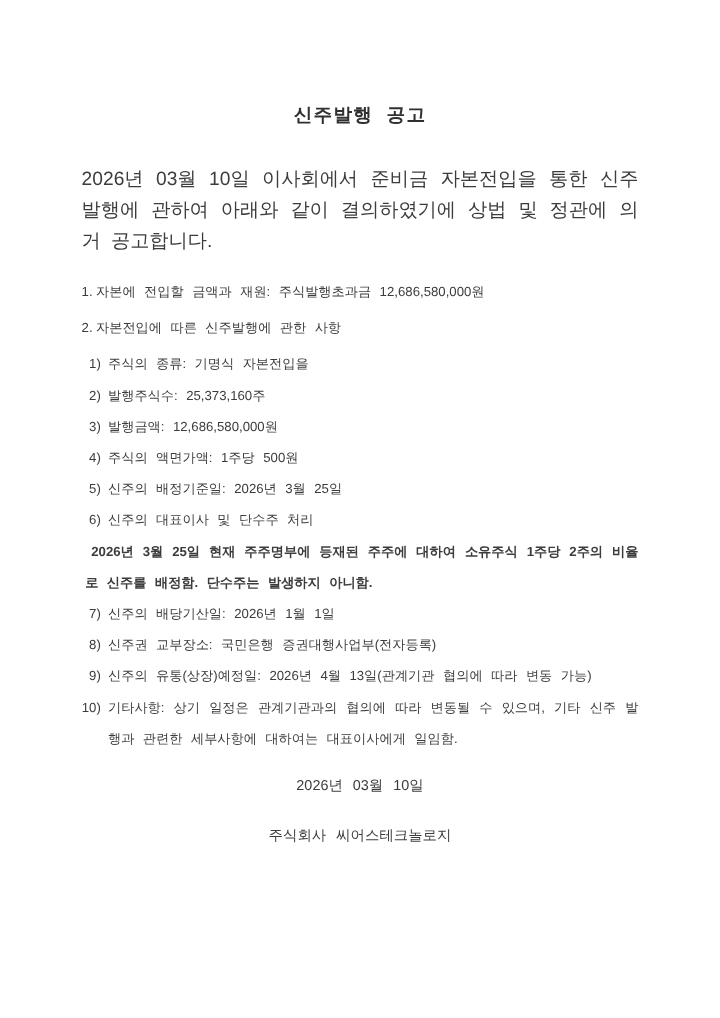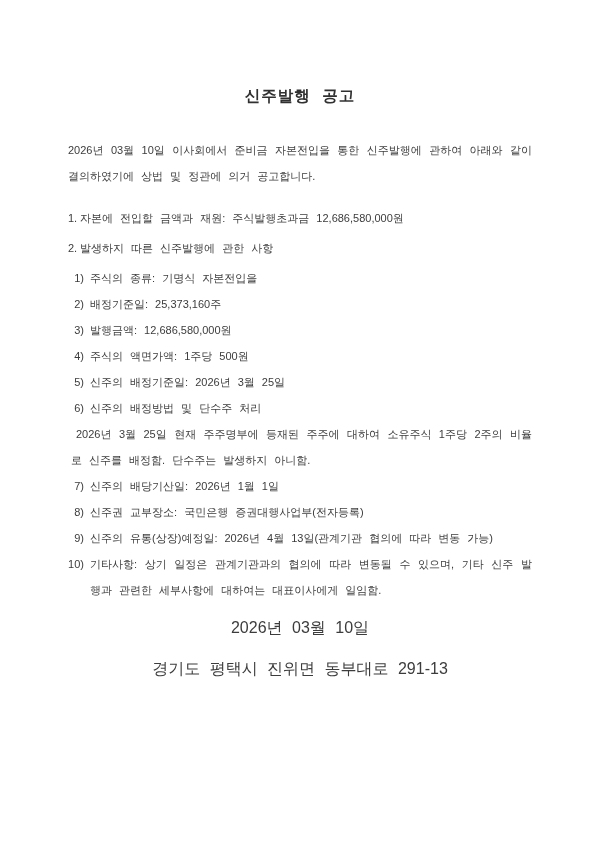--- a/index.html
+++ b/index.html
@@ -26,21 +26,21 @@
     margin: 0 0 30px 0;
     text-align: center;
     font-size: 15.5px;
     font-weight: 700;
     letter-spacing: 1px;
     word-spacing: 6px;
     color: #303030;
   }
   .intro {
     margin: 0 0 16px 0;
-    font-size: 11px;
+    font-size: 16px;
     line-height: 26px;
     text-align: justify;
     word-spacing: 4px;
   }
   .doc-list {
     margin: 0;
     padding: 0;
     list-style: none;
     font-size: 11px;
     line-height: 26px;
@@ -72,25 +72,26 @@
     white-space: nowrap;
   }
   .sub-item .txt {
     flex: 1;
     text-align: justify;
   }
   .sub-note {
     margin: 0 0 0 3px;
     text-indent: 5px;
     text-align: justify;
+    font-weight: bold;
   }
   .footer {
     margin-top: 12px;
     text-align: center;
-    font-size: 16px;
+    font-size: 12px;
     word-spacing: 5px;
     color: #3c3c3c;
   }
   .footer .date-line {
     margin: 0 0 16px 0;
     line-height: 26px;
   }
   .footer .company-line {
     margin: 0 0 14px 0;
     line-height: 26px;
@@ -113,47 +114,47 @@
 
   <p class="intro">2026년 03월 10일 이사회에서 준비금 자본전입을 통한 신주발행에 관하여 아래와 같이 결의하였기에 상법 및 정관에 의거 공고합니다.</p>
 
   <ol class="doc-list">
     <li class="main-item">
       <span class="no">1.</span>
       <span class="txt">자본에 전입할 금액과 재원: 주식발행초과금 12,686,580,000원</span>
     </li>
     <li class="main-item">
       <span class="no">2.</span>
-      <span class="txt">발생하지 따른 신주발행에 관한 사항</span>
+      <span class="txt">자본전입에 따른 신주발행에 관한 사항</span>
     </li>
     <li>
       <ol class="sub-list">
         <li class="sub-item">
           <span class="no">1)</span>
           <span class="txt">주식의 종류: 기명식 자본전입을</span>
         </li>
         <li class="sub-item">
           <span class="no">2)</span>
-          <span class="txt">배정기준일: 25,373,160주</span>
+          <span class="txt">발행주식수: 25,373,160주</span>
         </li>
         <li class="sub-item">
           <span class="no">3)</span>
           <span class="txt">발행금액: 12,686,580,000원</span>
         </li>
         <li class="sub-item">
           <span class="no">4)</span>
           <span class="txt">주식의 액면가액: 1주당 500원</span>
         </li>
         <li class="sub-item">
           <span class="no">5)</span>
           <span class="txt">신주의 배정기준일: 2026년 3월 25일</span>
         </li>
         <li class="sub-item">
           <span class="no">6)</span>
-          <span class="txt">신주의 배정방법 및 단수주 처리</span>
+          <span class="txt">신주의 대표이사 및 단수주 처리</span>
         </li>
         <li>
           <p class="sub-note">2026년 3월 25일 현재 주주명부에 등재된 주주에 대하여 소유주식 1주당 2주의 비율로 신주를 배정함. 단수주는 발생하지 아니함.</p>
         </li>
         <li class="sub-item">
           <span class="no">7)</span>
           <span class="txt">신주의 배당기산일: 2026년 1월 1일</span>
         </li>
         <li class="sub-item">
           <span class="no">8)</span>
@@ -166,16 +167,16 @@
         <li class="sub-item">
           <span class="no">10)</span>
           <span class="txt">기타사항: 상기 일정은 관계기관과의 협의에 따라 변동될 수 있으며, 기타 신주 발행과 관련한 세부사항에 대하여는 대표이사에게 일임함.</span>
         </li>
       </ol>
     </li>
   </ol>
 
   <div class="footer">
     <p class="date-line">2026년  03월  10일</p>
-    <p class="address-line">경기도  평택시  진위면  동부대로  291-13</p>
+    <p class="company-line">주식회사  씨어스테크놀로지</p>
   </div>
 
 </div>
 
 </body></html>

